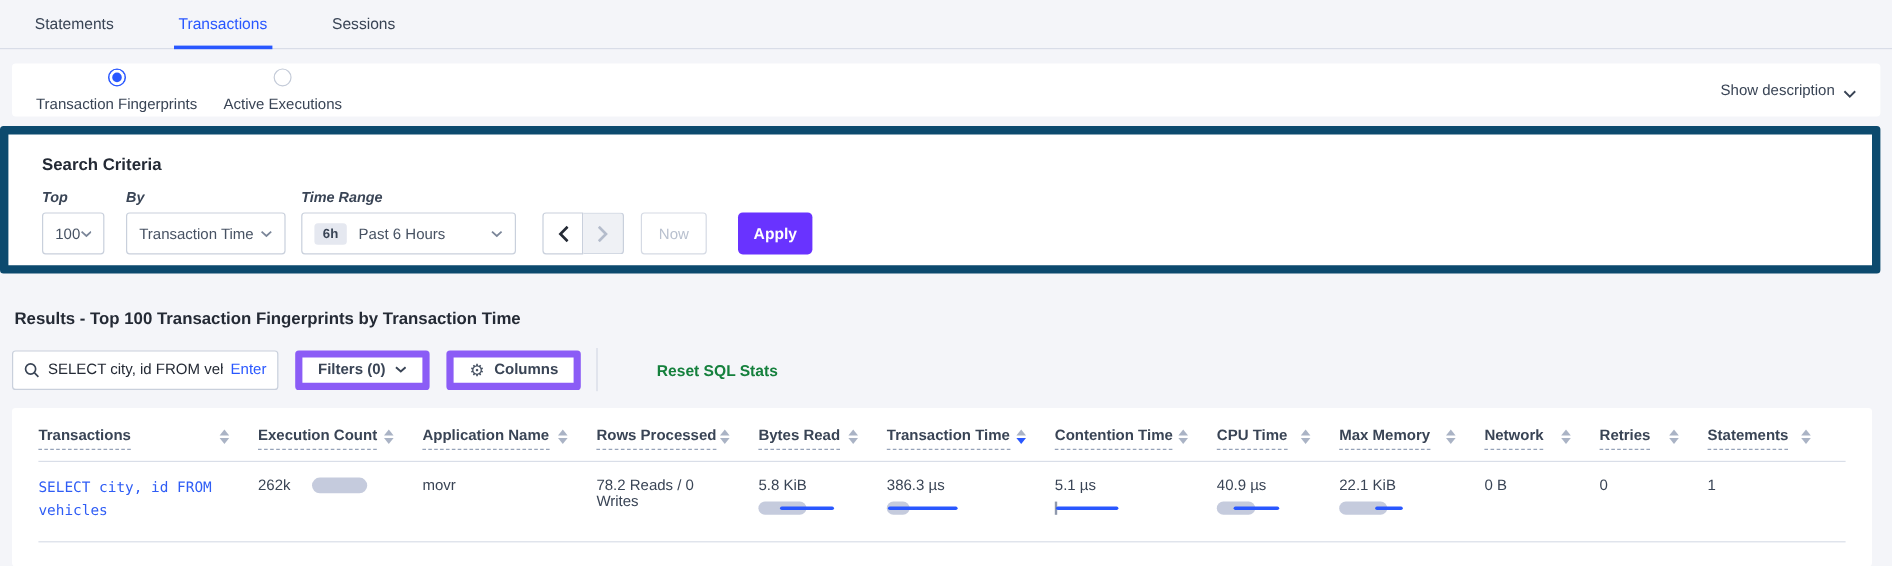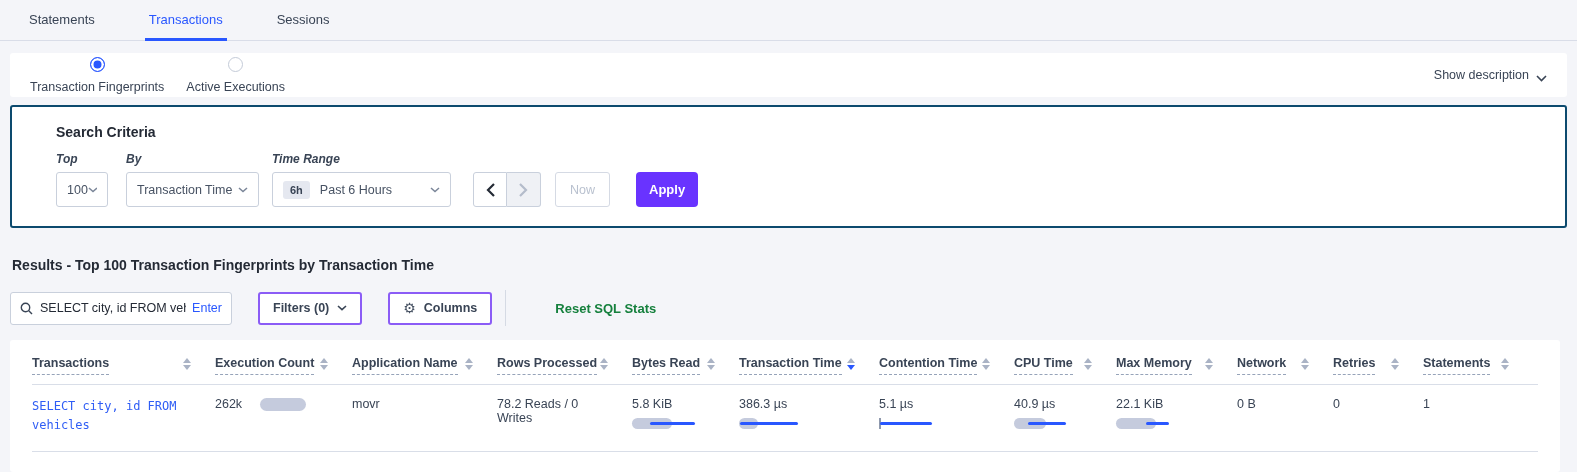--- a/index.html
+++ b/index.html
@@ -17,22 +17,22 @@
   .radio-card { background:#fff; margin:12px 10px 0 10px; height:44px; border-radius:3px;
                 display:flex; align-items:center; padding:0 20px; }
   .radio-opt { display:flex; align-items:center; gap:8px; font-size:12.5px; color:#394455; cursor:pointer;flex-direction:column; }
   .radio-opt + .radio-opt { margin-left:22px; }
   .rdot { width:15px; height:15px; border-radius:50%; flex:0 0 auto; }
   .rdot.on  { background:#2957ff; box-shadow:inset 0 0 0 2.5px #fff; border:1px solid #2957ff; }
   .rdot.off { background:#fff; border:1px solid #c4cbd8; }
   .show-desc { margin-left:auto; display:flex; align-items:flex-end; gap:7px; font-size:12.5px;
                color:#394455; cursor:pointer; }
 
-  .criteria-card { background:#fff; margin:8px 10px 0 10px; border:2px solid #0c4a6e;
-                   border-radius:3px; height:123px; padding:17px 28px 0 44px; }
+  .criteria-card { background:#fff; margin:8px 10px 0 0; border:7px solid #0c4a6e;
+                   border-radius:3px; height:123px; padding:17px 28px 0 28px; }
   .card-title { font-size:14px; font-weight:700; color:#242a35; }
   .criteria-row { display:flex; align-items:flex-end; margin-top:12px; }
   .field { display:flex; flex-direction:column; gap:6px; }
   .field-label { font-size:12px; font-weight:700; color:#394455;font-style:italic; }
   .select { background:#fff; border:1px solid #c9d0dc; border-radius:3px; height:35px;
             display:flex; align-items:center; padding:0 10px; font-size:12.5px; color:#475263;
             cursor:pointer; }
   .select .val { flex:1; }
   .badge-6h { background:#e5e8f0; color:#394455; border-radius:3px; font-size:11px; font-weight:700;
               padding:3px 7px; margin-right:10px; }
@@ -49,23 +49,23 @@
                font-family:"Liberation Sans", sans-serif; }
 
   
   .results-title { margin:29px 0 0 12px; font-size:14px; font-weight:700; color:#242a35; }
   .controls-row { margin:17px 10px 0 10px; display:flex; align-items:center; }
   .search-box { background:#fff; border:1px solid #c9d0dc; border-radius:3px; width:222px;
                 height:33px; display:flex; align-items:center; padding:0 9px; }
   .search-box input { border:none; outline:none; flex:1; font-size:12.5px; color:#242a35;
                       font-family:"Liberation Sans", sans-serif; margin-left:7px; min-width:0; }
   .enter-btn { color:#2957ff; font-size:12.5px; cursor:pointer; padding-left:6px; }
-  .ctl-btn { background:#fff; border:2px solid #8b5cf6; border-radius:3px; height:33px;
+  .ctl-btn { background:#fff; border:6px solid #8b5cf6; border-radius:3px; height:33px;
              display:flex; align-items:center; gap:8px; padding:0 13px; font-size:12.5px;
-             font-weight:700; color:#394455; margin-left:26px; cursor:pointer; }
+             font-weight:700; color:#394455; margin-left:14px; cursor:pointer; }
   .gear { font-size:14px; color:#475263; font-weight:400; }
   .stats-note { margin-left:auto; font-size:12.5px; color:#475263; }
   .stats-note b { color:#242a35; }
   .vdiv { width:1px; height:36px; background:#d5dae4; margin:0 13px; }
   .reset-link { color:#15803d; font-size:13px; font-weight:700; cursor:pointer; margin-right:7px;padding-left:36px; }
 
   
   .table-card { background:#fff; margin:14px 17px 0 10px; border-radius:3px;
                 padding:16px 0 20px 22px; }
   .thead { display:flex; }

